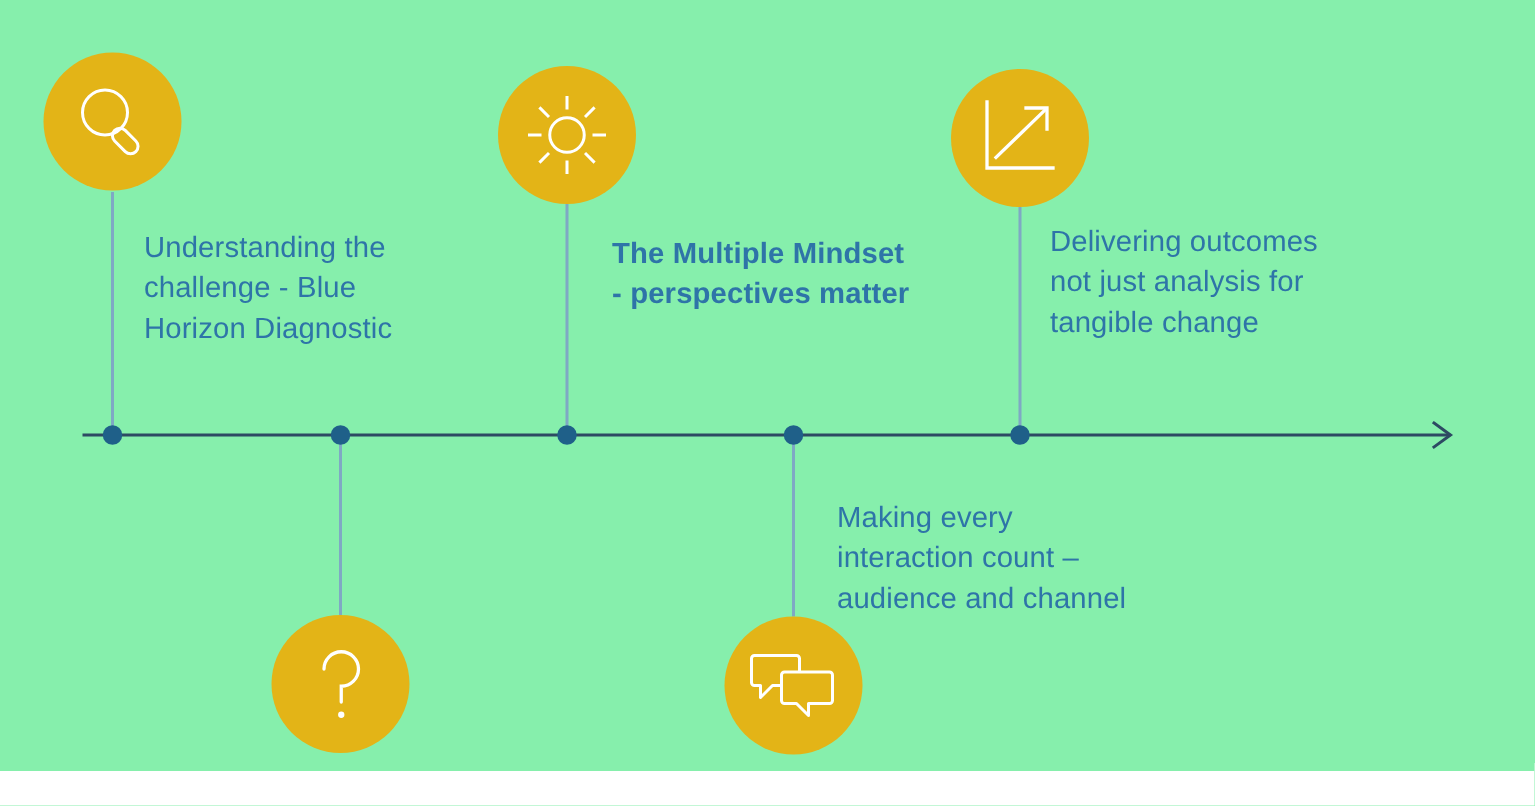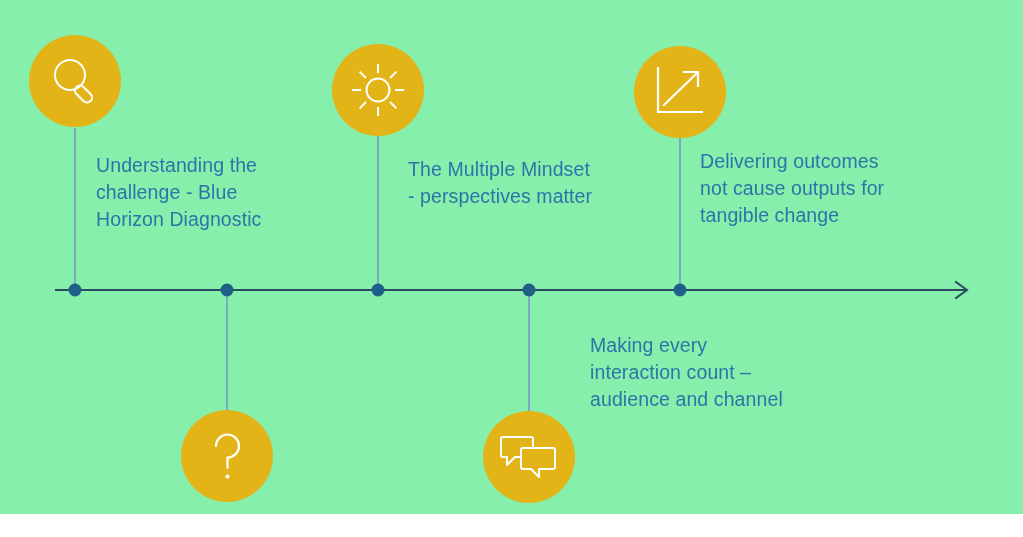--- a/index.html
+++ b/index.html
@@ -142,57 +142,57 @@
           <line x1="41" y1="41" x2="47.4" y2="47.4"></line>
           <line x1="47.4" y1="10.6" x2="41" y2="17"></line>
           <line x1="17" y1="41" x2="10.6" y2="47.4"></line>
         </g>
       </svg>
     </span>
   </div>
 
   <div class="dot" style="left:378px; top:290px;"></div>
 
-  <div class="label" style="left:408px; top:156px; width:250px;">The Multiple Mindset
+  <div class="label" style="left:408px; top:156px; width:250px;font-weight:bold;">The Multiple Mindset
 - perspectives matter</div>
 
   <div class="connector" style="left:528px; top:291px; height:120px;"></div>
 
   <div class="icon-circle" style="left:529px; top:457px;">
     <span>
       <svg width="60" height="50" viewBox="0 0 60 50">
         <g fill="none" stroke="#ffffff" stroke-width="2" stroke-linejoin="round">
           <path d="M4 5 h28 a2 2 0 0 1 2 2 v16 a2 2 0 0 1 -2 2 h-16 l-8 8 v-8 h-4
                    a2 2 0 0 1 -2 -2 v-16 a2 2 0 0 1 2 -2 z"></path>
           <path d="M24 16 h30 a2 2 0 0 1 2 2 v17 a2 2 0 0 1 -2 2 h-14 l0 8 l-8 -8 h-8
                    a2 2 0 0 1 -2 -2 v-17 a2 2 0 0 1 2 -2 z" fill="#e3b417"></path>
         </g>
       </svg>
     </span>
   </div>
 
   <div class="dot" style="left:529px; top:290px;"></div>
 
-  <div class="label" style="left:590px; top:332px; width:255px;">Making every
+  <div class="label" style="left:558px; top:332px; width:255px;">Making every
 interaction count –
 audience and channel</div>
 
   <div class="connector" style="left:679px; top:138px; height:152px;"></div>
 
   <div class="icon-circle" style="left:680px; top:92px;">
     <span>
       <svg width="56" height="56" viewBox="0 0 56 56">
         <g fill="none" stroke="#ffffff" stroke-width="2.2" stroke-linecap="square" stroke-linejoin="miter">
           <polyline points="6,4 6,48 50,48"></polyline>
           <line x1="12" y1="41" x2="45" y2="9"></line>
           <polyline points="32,8 46,8 46,22"></polyline>
         </g>
       </svg>
     </span>
   </div>
 
   <div class="dot" style="left:680px; top:290px;"></div>
 
   <div class="label" style="left:700px; top:148px; width:250px;">Delivering outcomes
-not cause outputs for
+not just analysis for
 tangible change</div>
 
 </div>
 
 </body></html>

